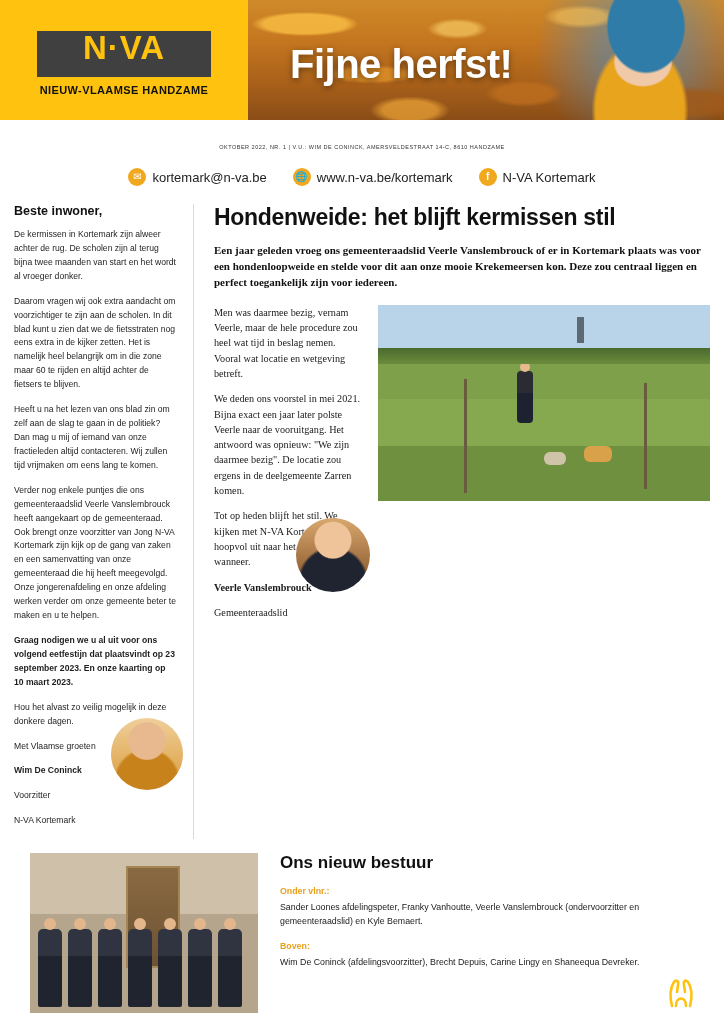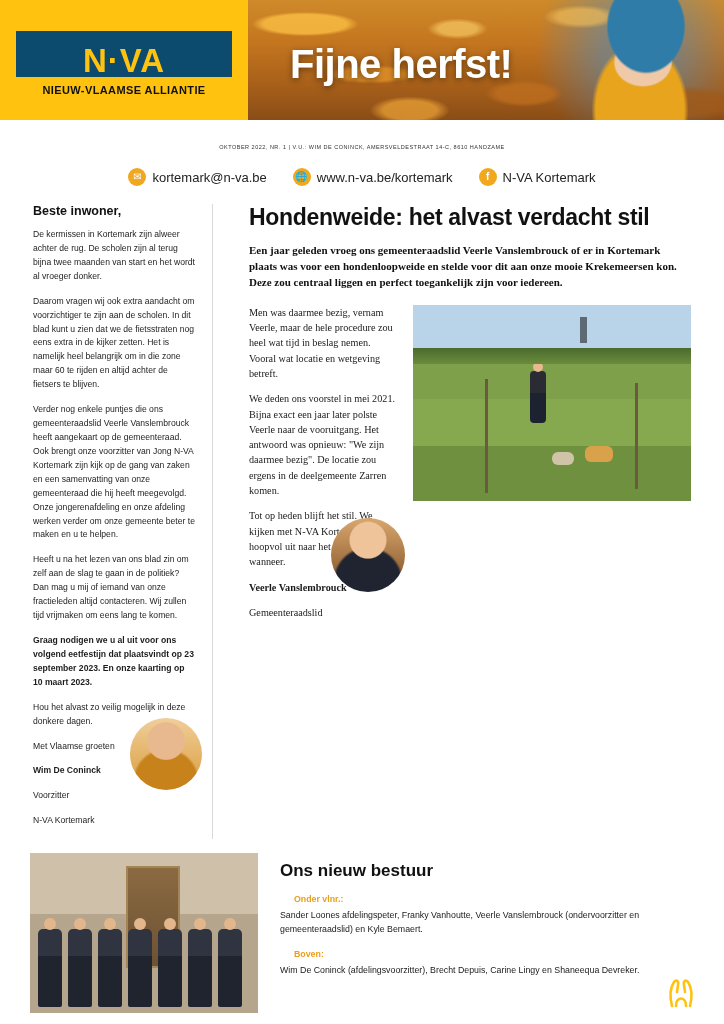--- a/index.html
+++ b/index.html
@@ -23,23 +23,23 @@
   .logo-box {
     width:248px;
     background:#ffc20e;
     display:flex;
     flex-direction:column;
     align-items:center;
     justify-content:center;
     padding-top:6px;
   }
   .logo-mark {
-    width:216px; height:46px;
-    background:#0c4a6e;
-    display:flex; align-items:flex-end; justify-content:center;
+    width:174px; height:46px;
+    background:#404040;
+    display:flex; align-items:flex-start; justify-content:center;
     position:relative;
   }
   .logo-mark-text {
     font-size:33px; font-weight:bold; color:#ffc20e;
     letter-spacing:1px; line-height:1;
     font-family:"Liberation Sans", sans-serif;
   }
   .logo-sub {
     margin-top:7px;
     font-size:11px; font-weight:bold; color:#111;
@@ -104,22 +104,22 @@
     background:#f0a81e; color:#fff;
     display:flex; align-items:center; justify-content:center;
     font-size:10px; line-height:1;
   }
   .cbadge.fb { background:#f0a81e; font-weight:bold; }
   .ctext { font-size:13px; color:#222; }
 
   
   .content {
     display:flex;
-    padding:0 33px;
-    gap:16px;
+    padding:0 14px;
+    gap:0;
   }
   .col-left {
     width:180px;
     padding-right:16px;
     border-right:1px solid #d9d9d9;
   }
   .col-right {
     flex:1;
     padding-left:20px;
   }
@@ -236,40 +236,40 @@
     position:absolute; bottom:0; width:24px; height:78px;
     background:linear-gradient(180deg,#2f3440 0 34%, #20242e 34% 100%);
     border-radius:5px 5px 2px 2px;
   }
   .gp-p::before {
     content:""; position:absolute; left:6px; top:-11px; width:12px; height:12px;
     border-radius:50%; background:#e4b68c;
   }
   .bestuur { flex:1; padding-left:6px; }
   .bestuur h3 {
-    font-size:17px; font-weight:bold; margin:8px 0 12px 0; color:#111;
-  }
-  .bestuur .lbl { color:#e8a01c; font-weight:bold; font-size:8.8px; margin:0 0 3px 14px; }
+    font-size:17px; font-weight:bold; margin:0 0 12px 0; color:#111;
+  }
+  .bestuur .lbl { color:#e8a01c; font-weight:bold; font-size:8.8px; margin:0 0 3px 0; }
   .bestuur p { font-size:8.8px; line-height:1.5; margin:0 0 12px 0; }
 
   .footer-mark {
     position:absolute; right:26px; bottom:14px;
     width:34px; height:34px;
     color:#ffc20e; font-size:30px; line-height:1;
   }
 </style>
 </head>
 <body>
 
 <div class="masthead">
   <div class="logo-box">
     <div class="logo-mark">
       <span class="logo-mark-text">N·VA</span>
     </div>
-    <div class="logo-sub">NIEUW-VLAAMSE ALLIANTIE</div>
+    <div class="logo-sub">NIEUW-VLAAMSE HANDZAME</div>
   </div>
   <div class="hero">
     <div class="hero-leaves"></div>
     <div class="hero-child"></div>
     <div class="hero-title">Fijne herfst!</div>
   </div>
 </div>
 
 <div class="titleblock">
   <div class="issue-line">OKTOBER 2022, NR. 1  |  V.U.: WIM DE CONINCK, AMERSVELDESTRAAT 14-C, 8610 HANDZAME</div>
@@ -288,33 +288,33 @@
     </div>
   </div>
 </div>
 
 <div class="content">
 
   <div class="col-left">
     <div class="lead-head">Beste inwoner,</div>
     <p>De kermissen in Kortemark zijn alweer achter de rug. De scholen zijn al terug bijna twee maanden van start en het wordt al vroeger donker.</p>
     <p>Daarom vragen wij ook extra aandacht om voorzichtiger te zijn aan de scholen. In dit blad kunt u zien dat we de fietsstraten nog eens extra in de kijker zetten. Het is namelijk heel belangrijk om in die zone maar 60 te rijden en altijd achter de fietsers te blijven.</p>
+    <p>Heeft u na het lezen van ons blad zin om zelf aan de slag te gaan in de politiek? Dan mag u mij of iemand van onze fractieleden altijd contacteren. Wij zullen tijd vrijmaken om eens lang te komen.</p>
     <p>Verder nog enkele puntjes die ons gemeenteraadslid Veerle Vanslembrouck heeft aangekaart op de gemeenteraad. Ook brengt onze voorzitter van Jong N-VA Kortemark zijn kijk op de gang van zaken en een samenvatting van onze gemeenteraad die hij heeft meegevolgd. Onze jongerenafdeling en onze afdeling werken verder om onze gemeente beter te maken en u te helpen.</p>
-    <p>Heeft u na het lezen van ons blad zin om zelf aan de slag te gaan in de politiek? Dan mag u mij of iemand van onze fractieleden altijd contacteren. Wij zullen tijd vrijmaken om eens lang te komen.</p>
     <p class="bold">Graag nodigen we u al uit voor ons volgend eetfestijn dat plaatsvindt op 23 september 2023. En onze kaarting op 10 maart 2023.</p>
     <p>Hou het alvast zo veilig mogelijk in deze donkere dagen.</p>
     <p>Met Vlaamse groeten</p>
     <div class="portrait"></div>
     <p class="sig-name">Wim De Coninck</p>
     <p class="sig-role">Voorzitter</p>
     <p class="sig-role">N-VA Kortemark</p>
   </div>
 
   <div class="col-right">
-    <h2 class="headline">Hondenweide: het alvast verdacht stil</h2>
+    <h2 class="headline">Hondenweide: het blijft kermissen stil</h2>
     <p class="standfirst">Een jaar geleden vroeg ons gemeenteraadslid Veerle Vanslembrouck of er in Kortemark plaats was voor een hondenloopweide en stelde voor dit aan onze mooie Krekemeersen kon. Deze zou centraal liggen en perfect toegankelijk zijn voor iedereen.</p>
     <div class="two-col">
       <div class="art-text">
         <p>Men was daarmee bezig, vernam Veerle, maar de hele procedure zou heel wat tijd in beslag nemen. Vooral wat locatie en wetgeving betreft.</p>
         <p>We deden ons voorstel in mei 2021. Bijna exact een jaar later polste Veerle naar de vooruitgang. Het antwoord was opnieuw: "We zijn daarmee bezig". De locatie zou ergens in de deelgemeente Zarren komen.</p>
         <p>Tot op heden blijft het stil. We kijken met N-VA Kortemark hoopvol uit naar het waar en wanneer.</p>
         <div class="photo-cap-wrap">
           <div class="quote-portrait"></div>
           <p class="cap-name">Veerle Vanslembrouck</p>
           <p class="cap-role">Gemeenteraadslid</p>

